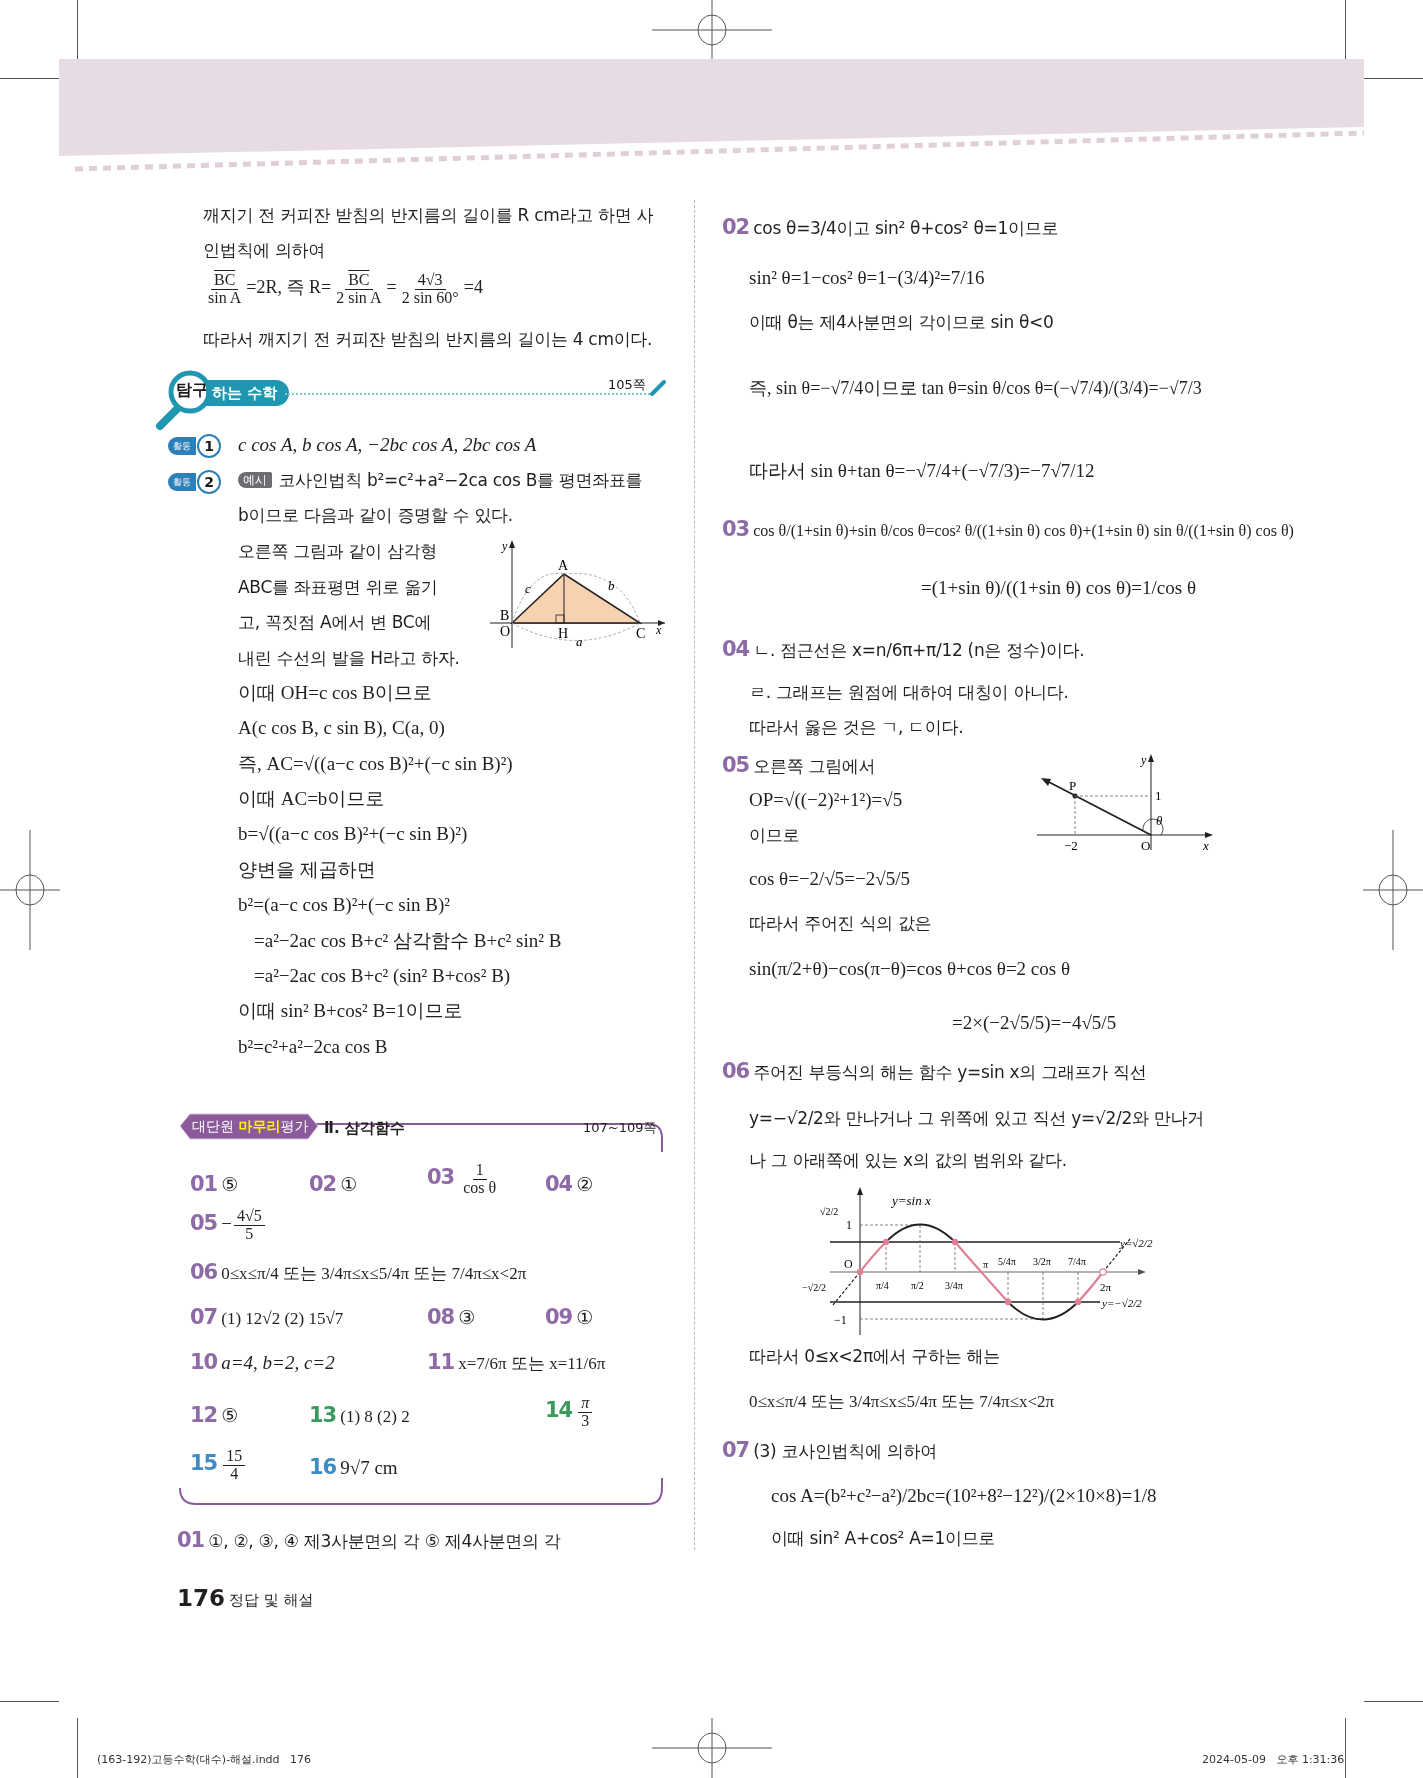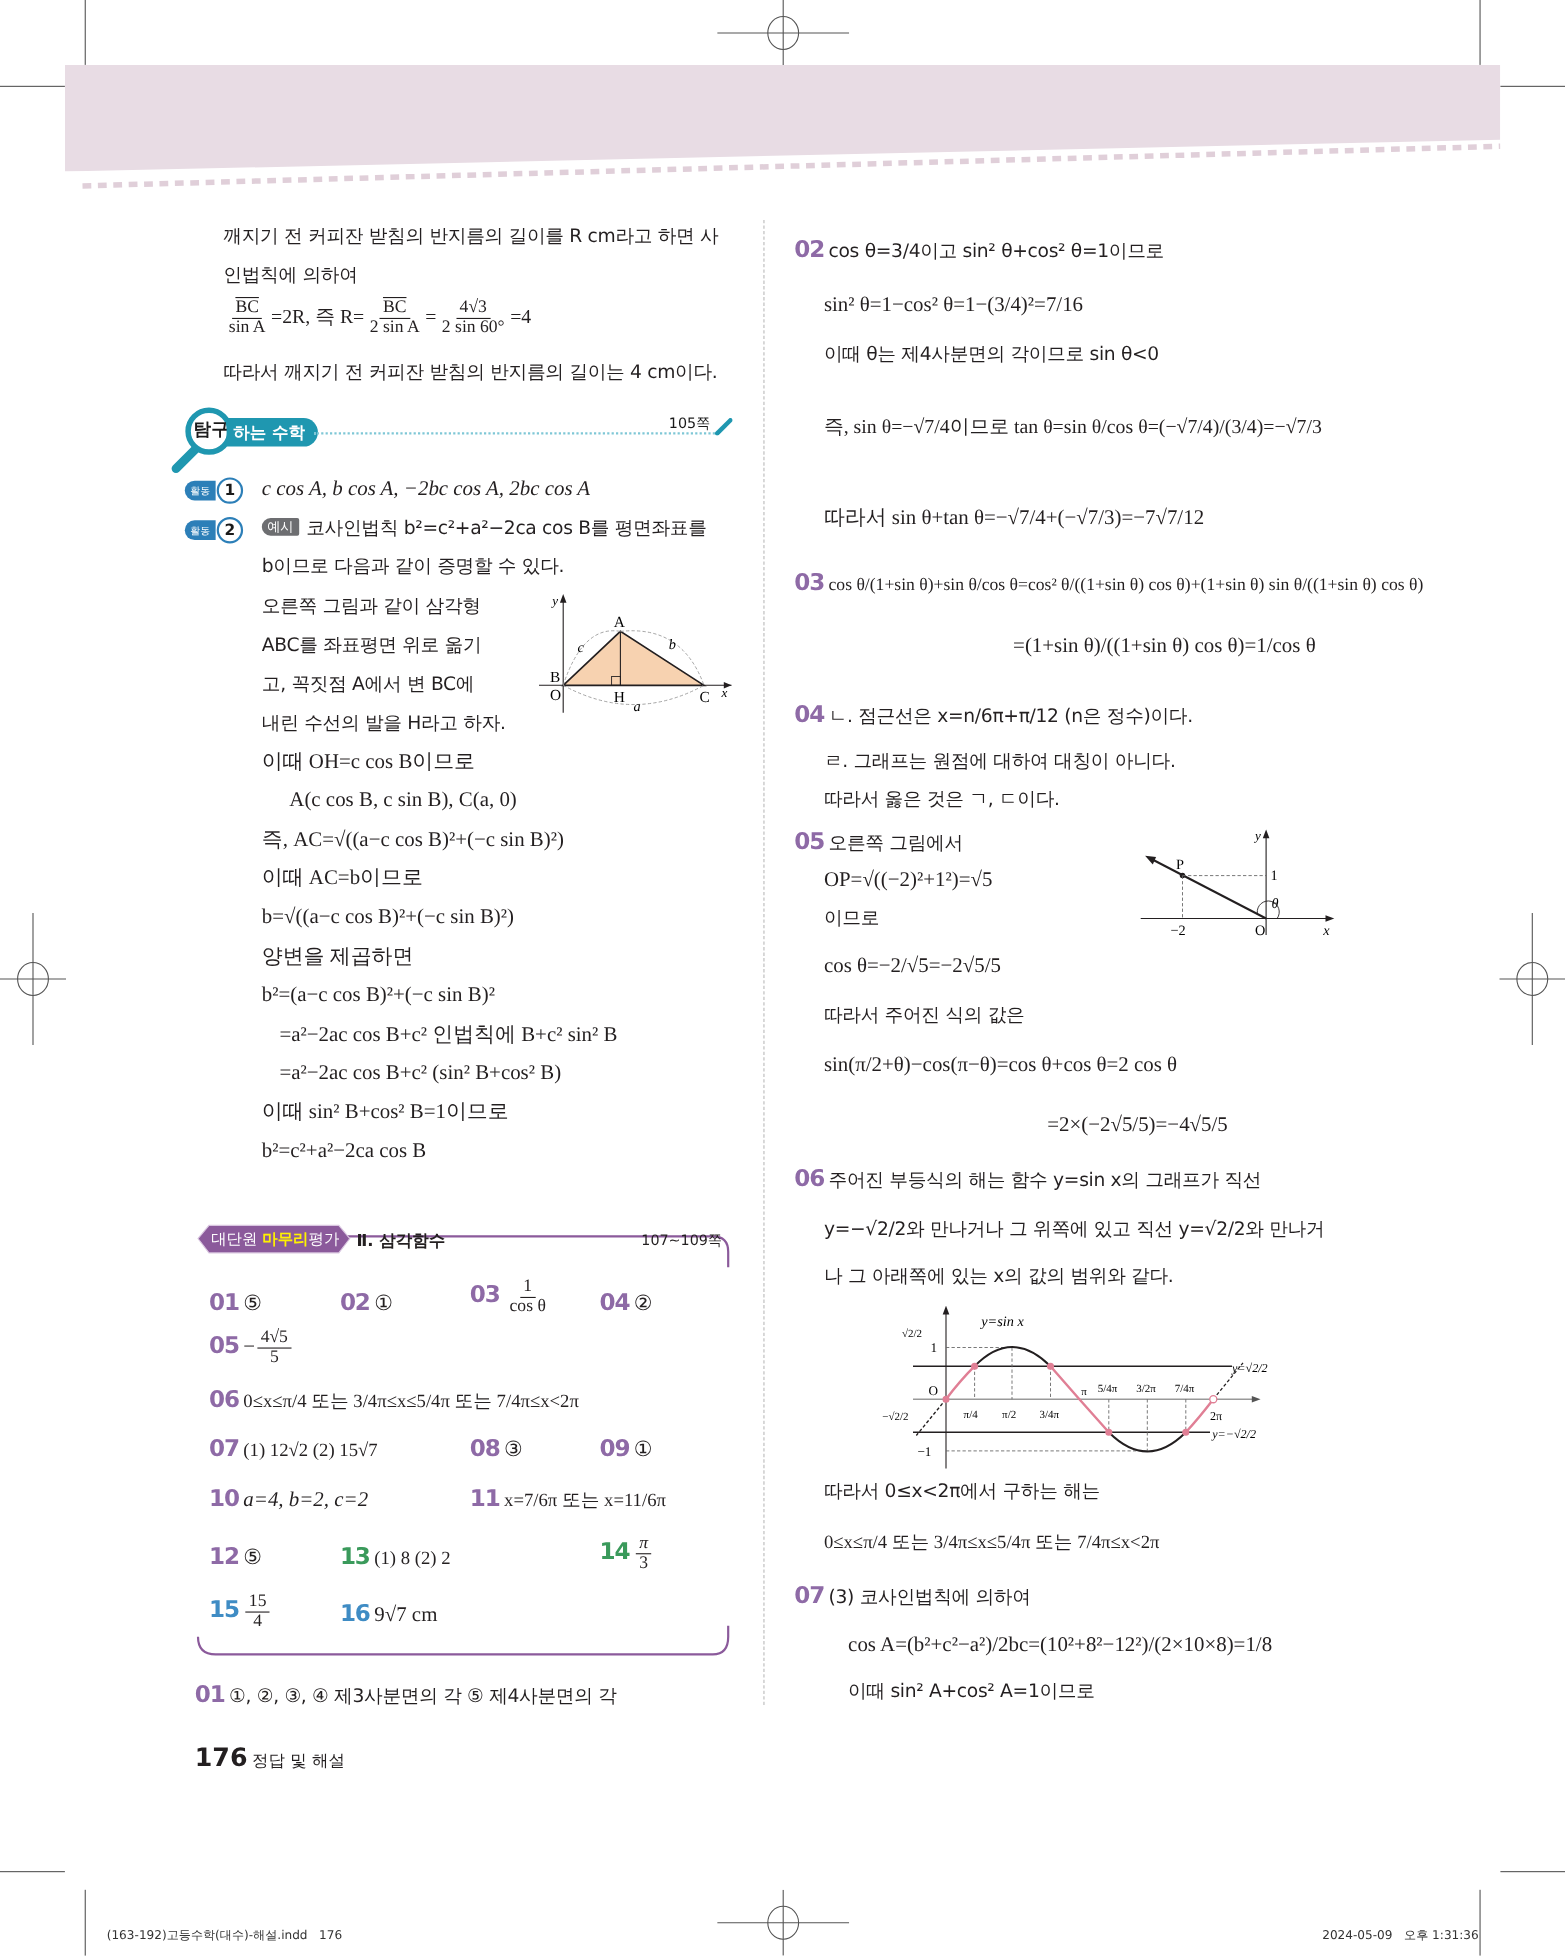--- a/index.html
+++ b/index.html
@@ -130,27 +130,27 @@
   <text x="128" y="52" font-size="13" font-style="italic" font-family="Liberation Serif, serif">b</text>
   <text x="20" y="82" font-size="14" font-family="Liberation Serif, serif">B</text>
   <text x="20" y="98" font-size="14" font-family="Liberation Serif, serif">O</text>
   <text x="78" y="100" font-size="14" font-family="Liberation Serif, serif">H</text>
   <text x="156" y="100" font-size="14" font-family="Liberation Serif, serif">C</text>
   <text x="96" y="108" font-size="13" font-style="italic" font-family="Liberation Serif, serif">a</text>
   <text x="176" y="96" font-size="12" font-style="italic" font-family="Liberation Serif, serif">x</text>
 </svg>
 
 <div class="line serif" style="left:238px;top:682px;">이때 OH=c cos B이므로</div>
-<div class="line serif" style="left:238px;top:717px;margin-left:25px;">A(c cos B, c sin B), C(a, 0)</div>
+<div class="line serif" style="left:238px;top:717px;">A(c cos B, c sin B), C(a, 0)</div>
 <div class="line serif" style="left:238px;top:753px;">즉, AC=√((a−c cos B)²+(−c sin B)²)</div>
 <div class="line serif" style="left:238px;top:788px;">이때 AC=b이므로</div>
 <div class="line serif" style="left:238px;top:823px;">b=√((a−c cos B)²+(−c sin B)²)</div>
 <div class="line serif" style="left:238px;top:859px;">양변을 제곱하면</div>
 <div class="line serif" style="left:238px;top:894px;">b²=(a−c cos B)²+(−c sin B)²</div>
-<div class="line serif" style="left:254px;top:930px;">=a²−2ac cos B+c² 인법칙에 B+c² sin² B</div>
+<div class="line serif" style="left:254px;top:930px;">=a²−2ac cos B+c² 삼각함수 B+c² sin² B</div>
 <div class="line serif" style="left:254px;top:965px;">=a²−2ac cos B+c² (sin² B+cos² B)</div>
 <div class="line serif" style="left:238px;top:1000px;">이때 sin² B+cos² B=1이므로</div>
 <div class="line serif" style="left:238px;top:1036px;">b²=c²+a²−2ca cos B</div>
 
 <svg class="abs" style="left:178px;top:1112px;" width="490" height="400">
   <path d="M136 12 L470 12 Q484 12 484 26 L484 40" fill="none" stroke="#8b5a9b" stroke-width="2"></path>
   <path d="M2 376 Q2 392 18 392 L470 392 Q484 392 484 376 L484 366" fill="none" stroke="#8b5a9b" stroke-width="2"></path>
   <polygon points="12,2 130,2 140,14 130,27 12,27 2,14" fill="#8b5a9b" stroke="#d9c6e0" stroke-width="1"></polygon>
 </svg>
 <div class="abs sans" style="left:192px;top:1118px;font-size:14px;color:#fff;white-space:nowrap;">

